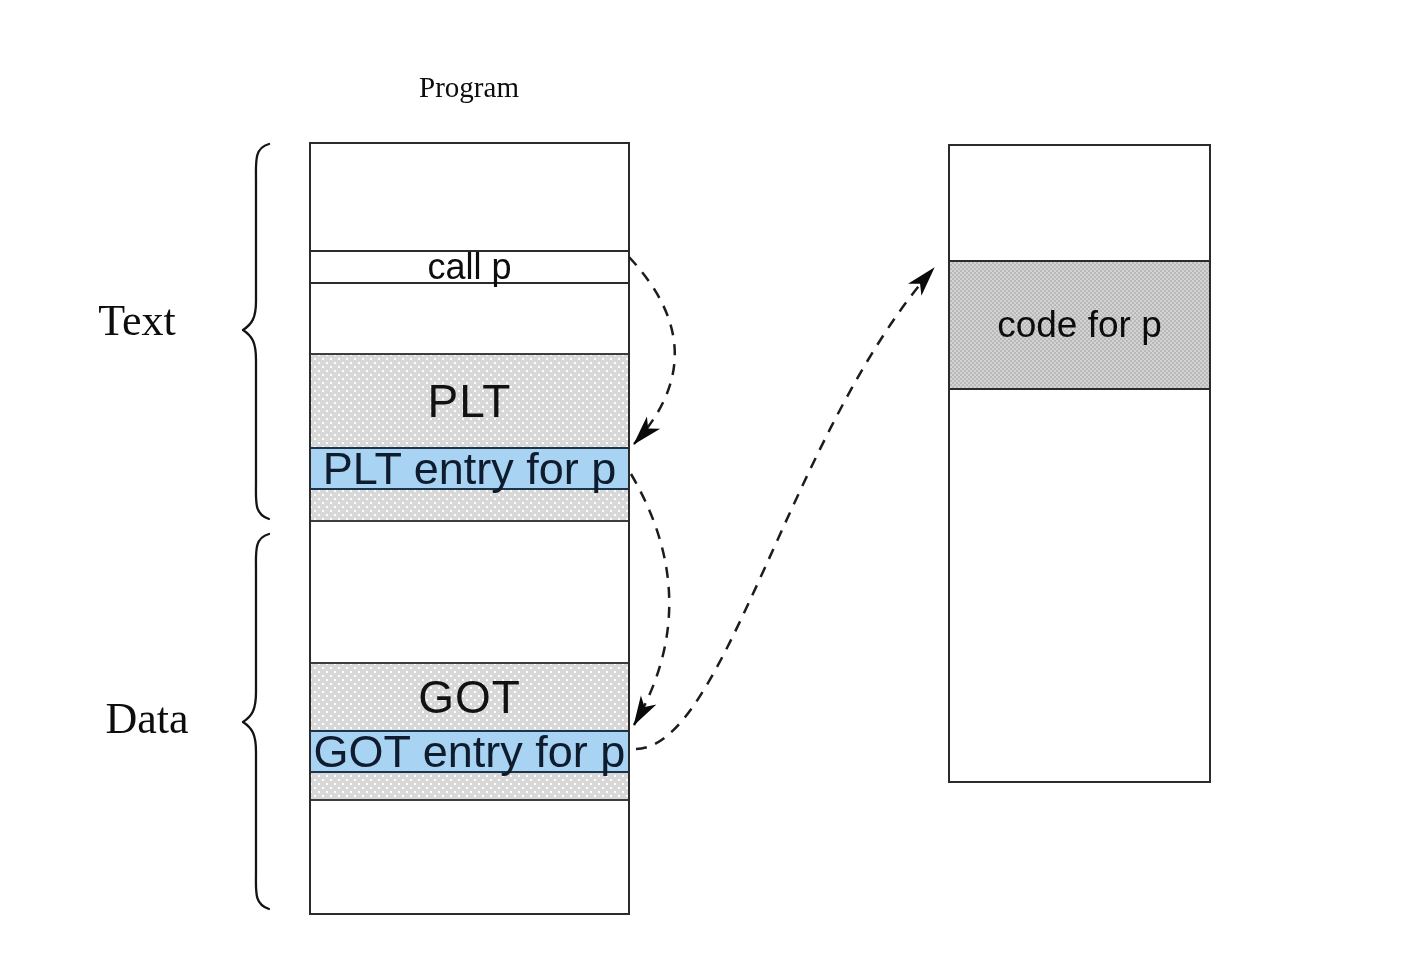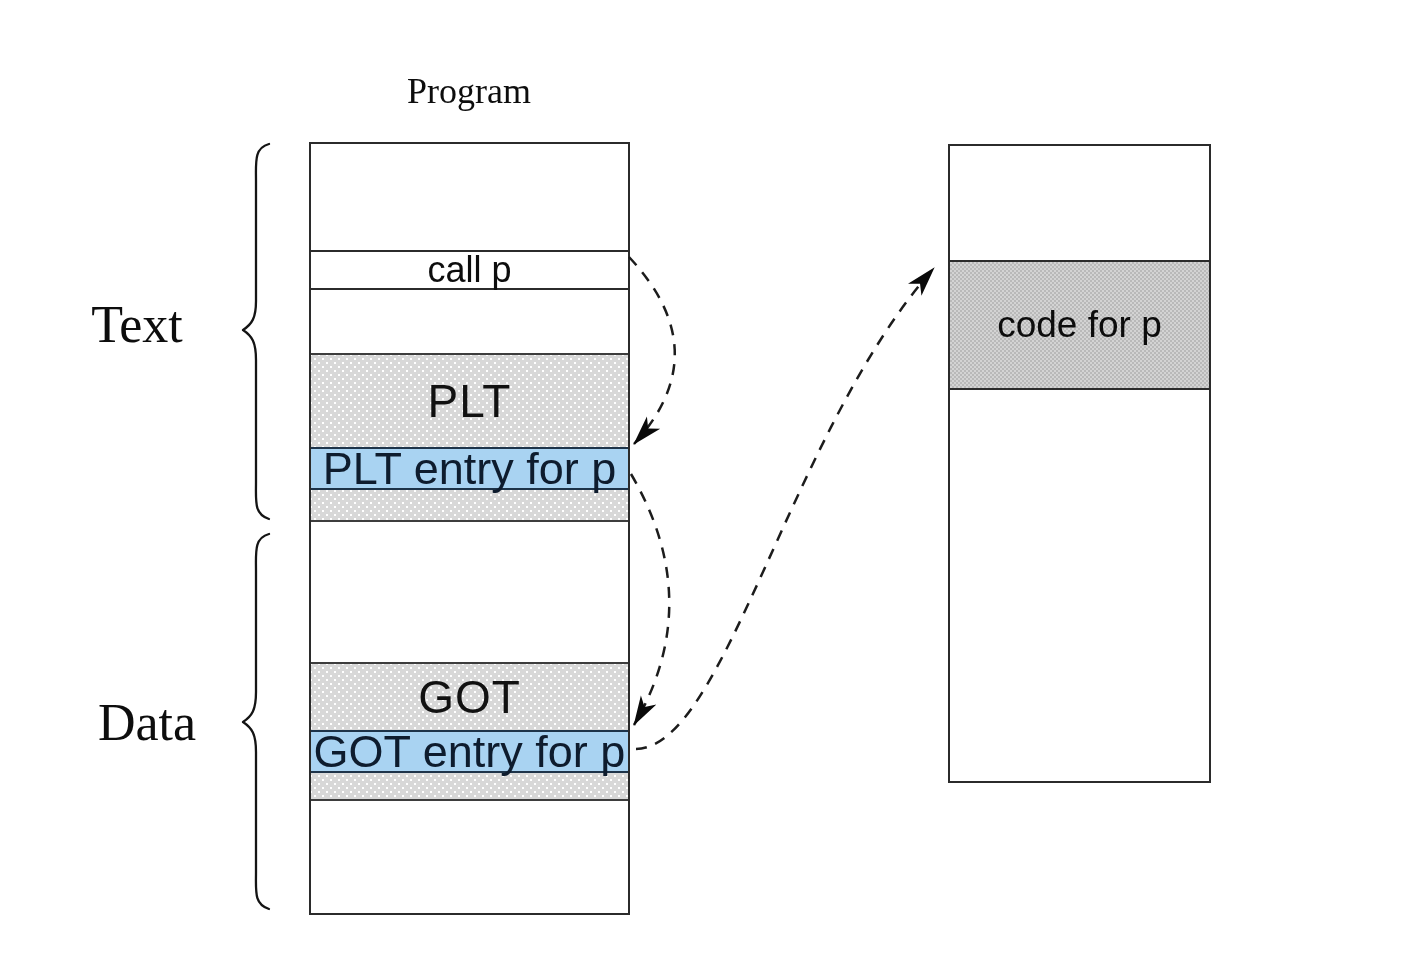--- a/index.html
+++ b/index.html
@@ -11,40 +11,40 @@
     --entry-ink:#0e1c2e;
   }
   html,body{margin:0;padding:0;background:#fff;}
   #canvas{
     position:relative;width:1406px;height:970px;background:#ffffff;overflow:hidden;
     font-family:"Liberation Sans","DejaVu Sans",sans-serif;color:var(--ink);
   }
   .title{
     position:absolute;text-align:center;
     font-family:"Liberation Serif","DejaVu Serif",serif;
-    font-size:36px;line-height:1.1;color:var(--ink);
+    font-size:29px;line-height:1.1;color:var(--ink);
   }
   .program-title{left:309px;top:72px;width:320px;}
   .library-title{left:948px;top:76px;width:320px;}
   .seg-label{
     position:absolute;width:130px;text-align:center;
     font-family:"Liberation Serif","DejaVu Serif",serif;
-    font-size:52px;line-height:1;color:var(--ink);
+    font-size:44px;line-height:1;color:var(--ink);
   }
   .text-label{left:72px;top:299px;}
   .data-label{left:82px;top:697px;}
   .box{
     position:absolute;background:#ffffff;border:2px solid var(--outline);
     box-sizing:border-box;
   }
   .program-box{left:309px;top:142px;width:321px;height:773px;}
   .library-box{left:948px;top:144px;width:263px;height:639px;}
   .program-box > div, .library-box > div{position:absolute;left:0;right:0;box-sizing:border-box;}
   .row.call-row{
-    top:106px;height:40px;
+    top:106px;height:34px;
     border-top:2px solid var(--outline);border-bottom:2px solid var(--outline);
     display:flex;align-items:center;justify-content:center;
     font-size:36px;
   }
   .block{
     background-color:var(--stipple-gray);
     background-image:
       radial-gradient(circle,#ffffff 1.3px,rgba(255,255,255,0) 1.5px),
       radial-gradient(circle,#ffffff 1.3px,rgba(255,255,255,0) 1.5px);
     background-size:8px 8px;

